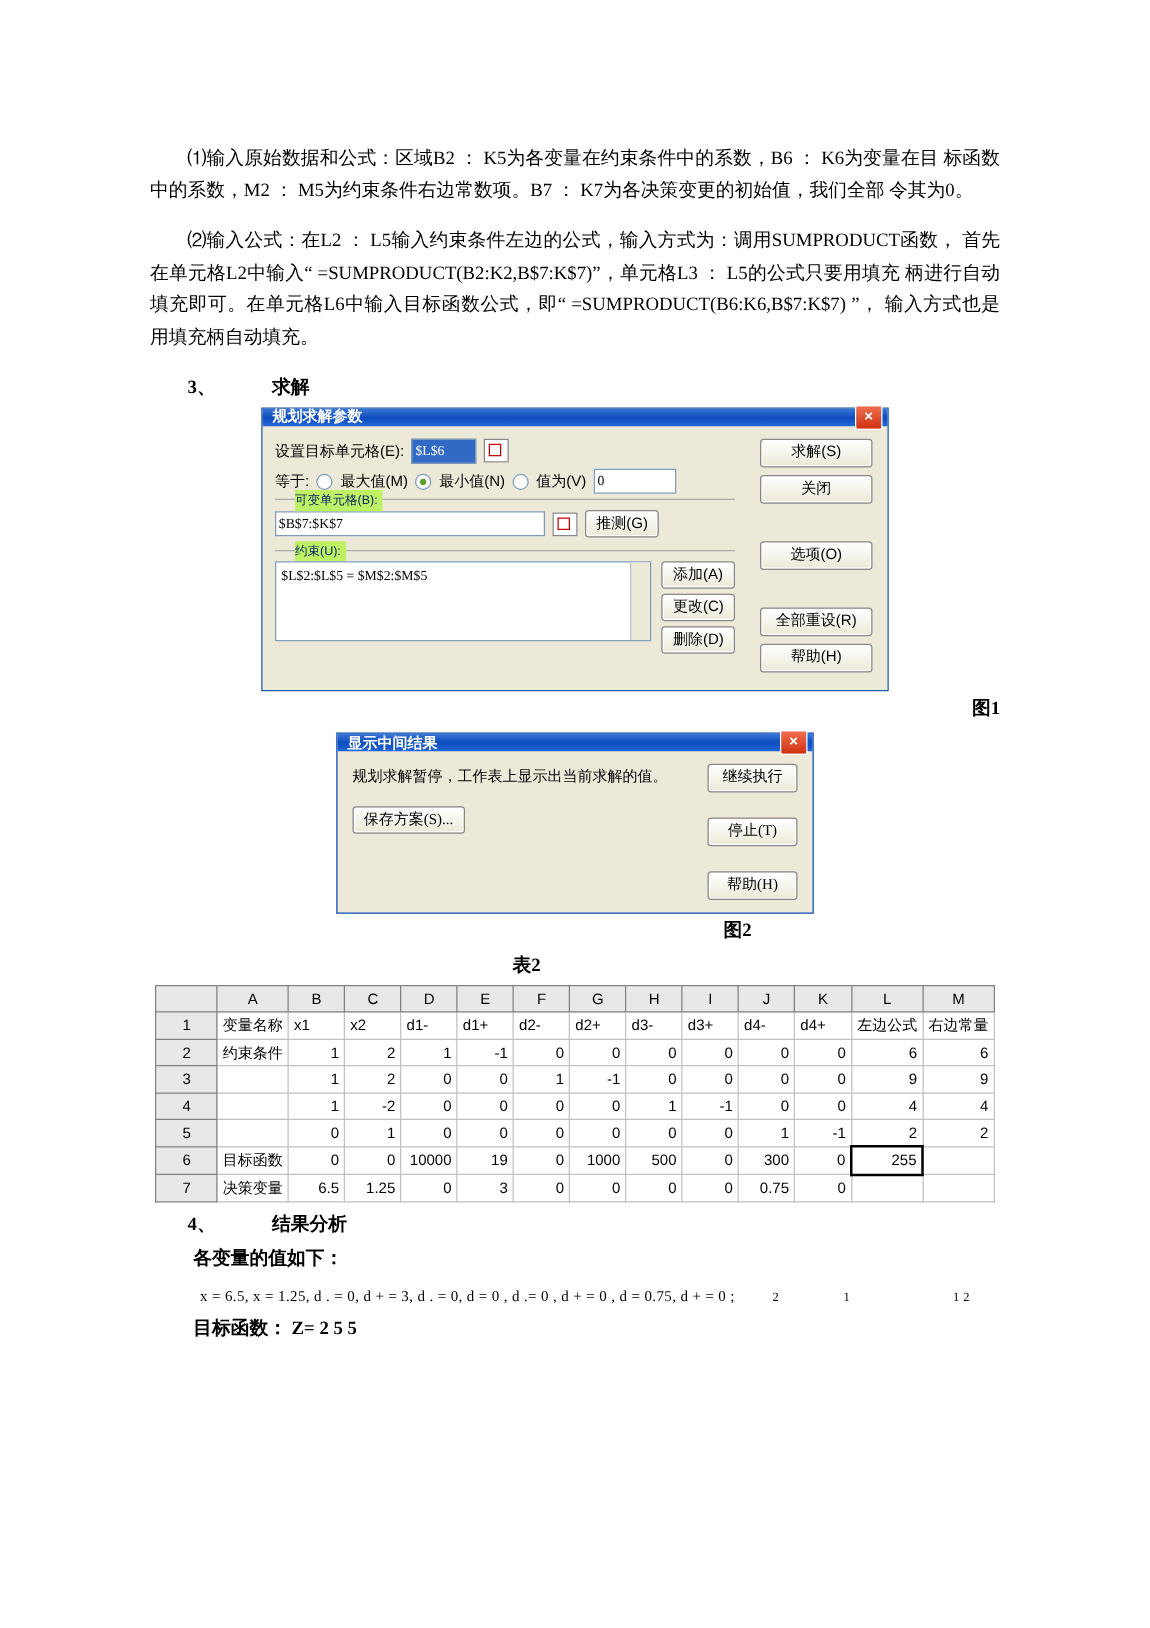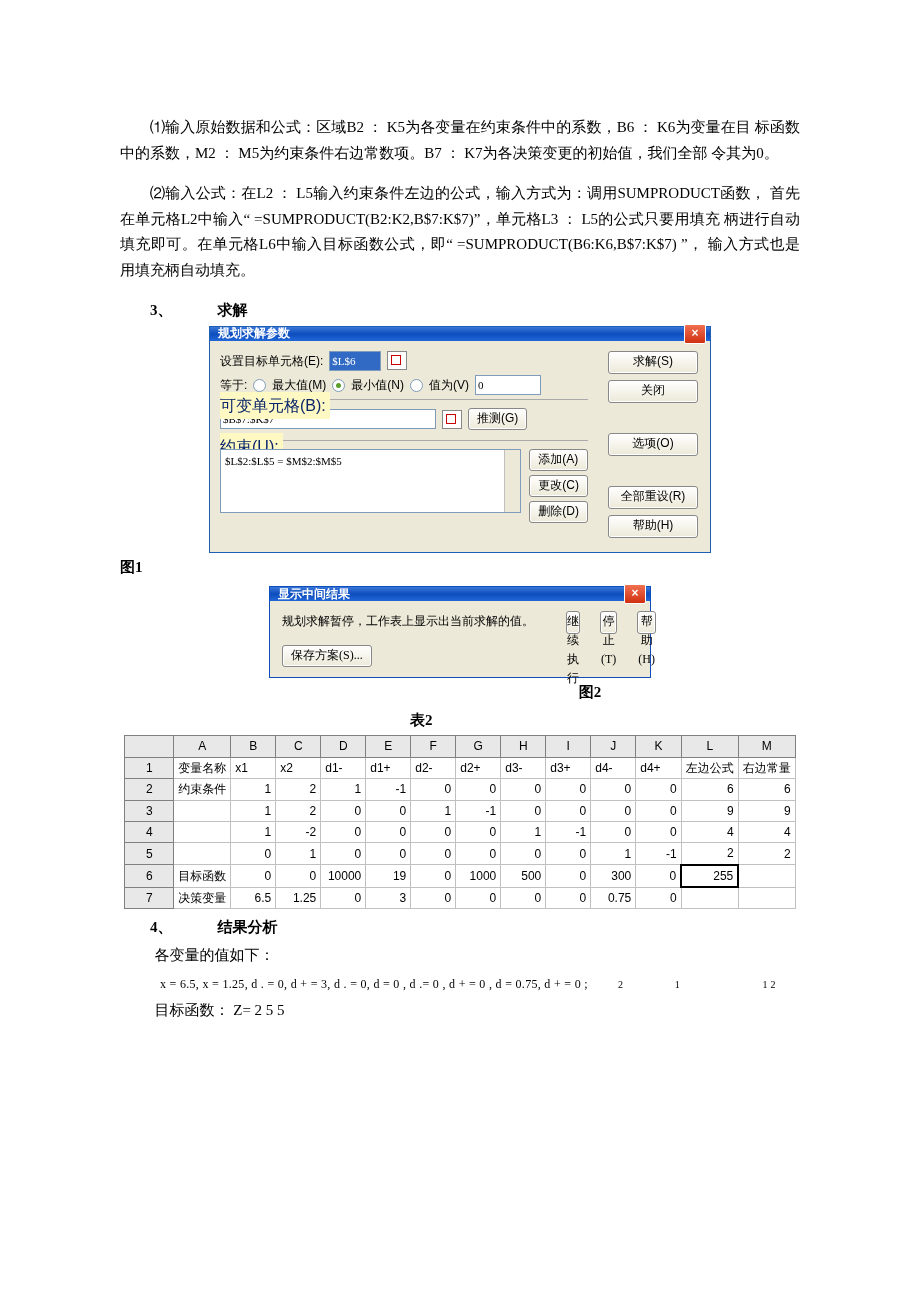--- a/index.html
+++ b/index.html
@@ -1,48 +1,48 @@
 <!DOCTYPE html>
 <html><head>
 <meta charset="utf-8">
 <style>
 body{margin:0;background:#fff;font-family:SimSun,"宋体",serif;font-size:15px;color:#000;line-height:1.7}
 .page{width:920px;margin:0 auto;padding:100px 120px 60px 120px;box-sizing:border-box}
 .para{text-indent:2em;text-align:justify}
-.bold{font-weight:normal}
+.bold{font-weight:bold}
 .dialog-wrap{display:flex;justify-content:center;margin:0}
 .dialog1{width:500px;border:1px solid #1e5fb5;background:#ece9d8;font-family:SimSun,Tahoma,Arial;font-size:12px}
 .titlebar{display:flex;align-items:center;justify-content:space-between;height:14px;background:linear-gradient(#3a77d8,#0d4dbd,#2167d8);color:#fff;font-weight:bold;padding:0 4px 0 8px}
 .closebtn{width:20px;height:18px;background:linear-gradient(#f07050,#d03010);border:1px solid #fff;border-radius:2px;color:#fff;text-align:center;line-height:16px;font-weight:bold;font-family:Arial}
 .dlgbody{padding:10px 12px 14px 10px;display:flex;gap:20px}
 .leftcol{flex:1}
 .rightcol{width:90px;display:flex;flex-direction:column;gap:6px}
 .xpbtn{border:1px solid #888;border-radius:3px;background:linear-gradient(#fff,#ece9d8);height:21px;line-height:19px;text-align:center;font-size:12px;box-shadow:inset 0 0 0 1px #fff}
 .xpbtn.gap{margin-top:24px}
 .xpinput{border:1px solid #7f9db9;background:#fff;height:18px;font-size:11px;padding:0 2px;font-family:Tahoma}
 .row{display:flex;align-items:center;gap:6px;margin-bottom:4px}
 .fieldset{border-top:1px solid #aaa;margin-top:4px;position:relative;padding-top:6px}
-.legend{position:absolute;top:-8px;left:0;background:#fef9c3;padding-right:4px;color:#0a246a;font-size:16px}
+.legend{position:absolute;top:-8px;left:16px;background:#bef264;padding-right:4px;color:#0a246a;font-size:10px}
 .radio{width:11px;height:11px;border:1px solid #7f9db9;border-radius:50%;display:inline-block;background:#fff;position:relative}
 .radio.sel::after{content:'';position:absolute;width:5px;height:5px;background:#5b9f2b;border-radius:50%;top:3px;left:3px}
 .smallbtn{border:1px solid #888;border-radius:3px;background:linear-gradient(#fff,#ece9d8);height:20px;line-height:18px;padding:0 8px;font-size:12px;box-shadow:inset 0 0 0 1px #fff;display:inline-block}
 .refbtn{width:18px;height:17px;border:1px solid #888;background:#fff;display:inline-block;position:relative}
 .refbtn::after{content:'';position:absolute;width:8px;height:8px;border:1px solid #c00;top:3px;left:3px}
 .listbox{border:1px solid #7f9db9;background:#fff;height:58px;padding:2px 4px;font-family:Tahoma;font-size:11px;position:relative}
 .scroll{position:absolute;right:0;top:0;width:15px;height:100%;background:#ece9d8;border-left:1px solid #c0c0c0}
 .dialog2{width:380px;border:1px solid #0d4dbd;background:#ece9d8;font-family:SimSun,Tahoma;font-size:12px;margin-top:4px}
 .d2body{padding:10px 12px;display:flex;gap:18px}
 .spreadsheet{border-collapse:collapse;font-size:12px;font-family:SimSun,Arial;margin:0 auto}
 .spreadsheet th{background:#e8e8e8;border:1px solid #808080;font-weight:normal;height:18px;padding:0 2px;text-align:center}
 .spreadsheet td{border:1px solid #c0c0c0;height:18px;padding:0 4px;min-width:36px}
 .spreadsheet .rowhead{background:#e8e8e8;border:1px solid #808080;text-align:center;padding:0 6px}
 .num{text-align:right}
 .txt{text-align:left}
 .selcell{border:2px solid #000 !important}
-.caption{text-align:left;font-weight:bold;margin:2px 0}
+.caption{text-align:right;font-weight:bold;margin:2px 0}
 .section{font-weight:bold;margin:6px 0 2px 2em}
 .eq{font-size:12px;margin:6px 0 4px 40px;letter-spacing:0.3px}
 </style>
 </head>
 <body>
 
 <div class="page">
 <p class="para">⑴输入原始数据和公式：区域B2 ： K5为各变量在约束条件中的系数，B6 ： K6为变量在目 标函数中的系数，M2 ： M5为约束条件右边常数项。B7 ： K7为各决策变更的初始值，我们全部 令其为0。</p>
 <p class="para">⑵输入公式：在L2 ： L5输入约束条件左边的公式，输入方式为：调用SUMPRODUCT函数， 首先在单元格L2中输入“ =SUMPRODUCT(B2:K2,B$7:K$7)”，单元格L3 ： L5的公式只要用填充 柄进行自动填充即可。在单元格L6中输入目标函数公式，即“ =SUMPRODUCT(B6:K6,B$7:K$7) ”， 输入方式也是用填充柄自动填充。</p>
 <div class="section">3、　　　求解</div>
@@ -109,21 +109,21 @@
 <div class="dialog2">
  <div class="titlebar">
   <span>显示中间结果</span>
   <div class="closebtn">×</div>
  </div>
  <div class="d2body">
   <div style="flex:1">
    <div style="margin-bottom:14px">规划求解暂停，工作表上显示出当前求解的值。</div>
    <span class="smallbtn">保存方案(S)...</span>
   </div>
-  <div style="width:72px;display:flex;flex-direction:row;gap:20px">
+  <div style="width:72px;display:flex;flex-direction:column;gap:20px">
    <div class="xpbtn">继续执行</div>
    <div class="xpbtn">停止(T)</div>
    <div class="xpbtn">帮助(H)</div>
   </div>
  </div>
 </div>
 </div>
 <div class="caption" style="text-align:center;margin-left:260px">图2</div>
 <div class="caption" style="text-align:left;margin-left:290px">表2</div>
 

